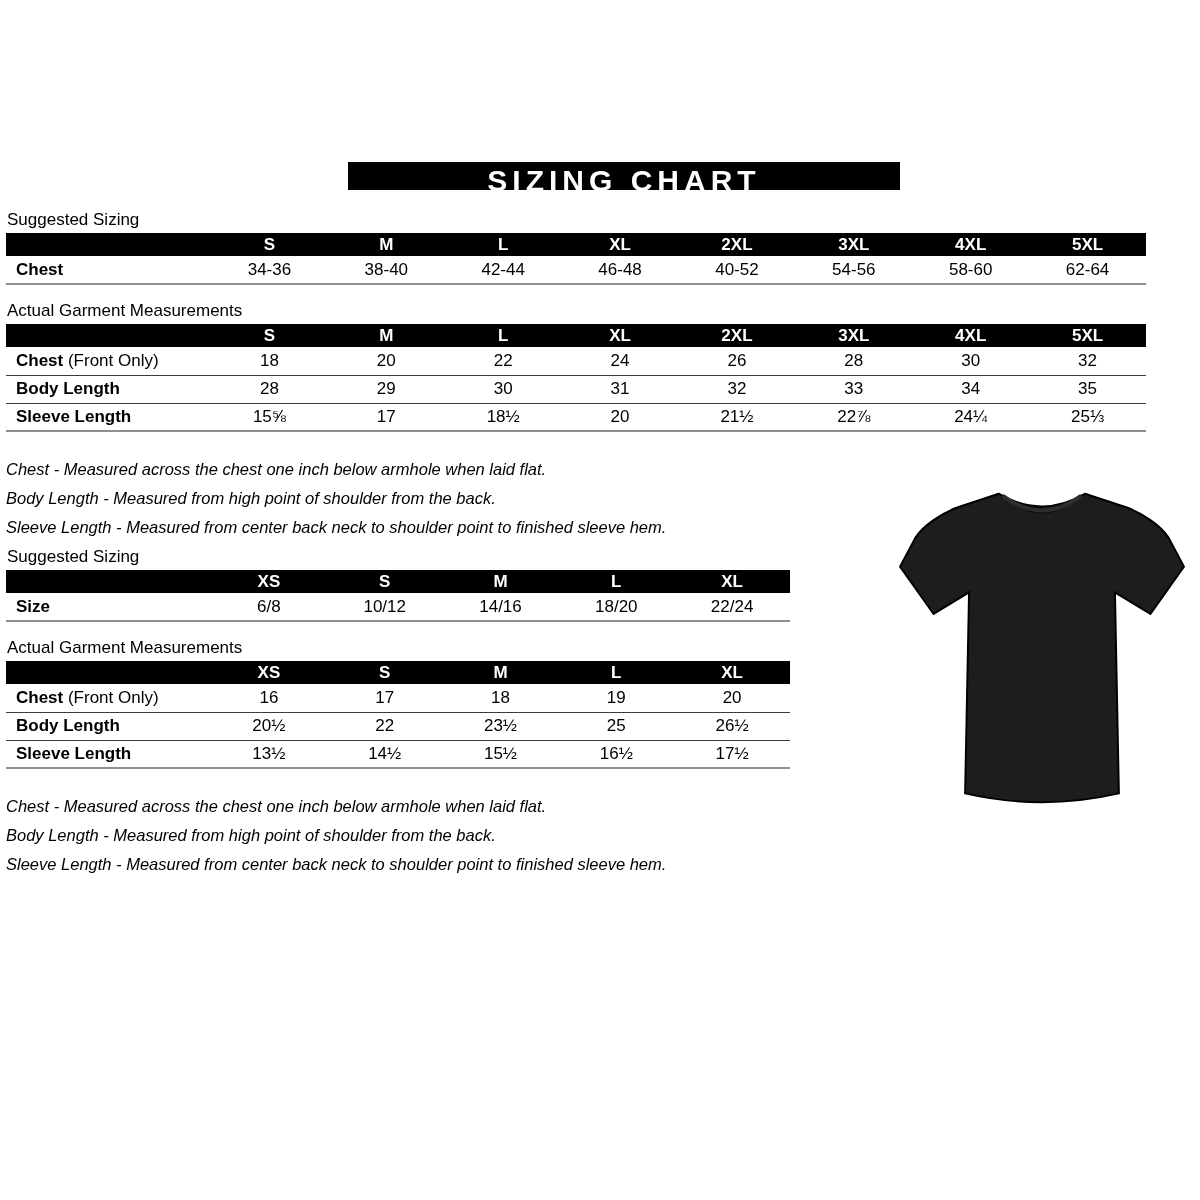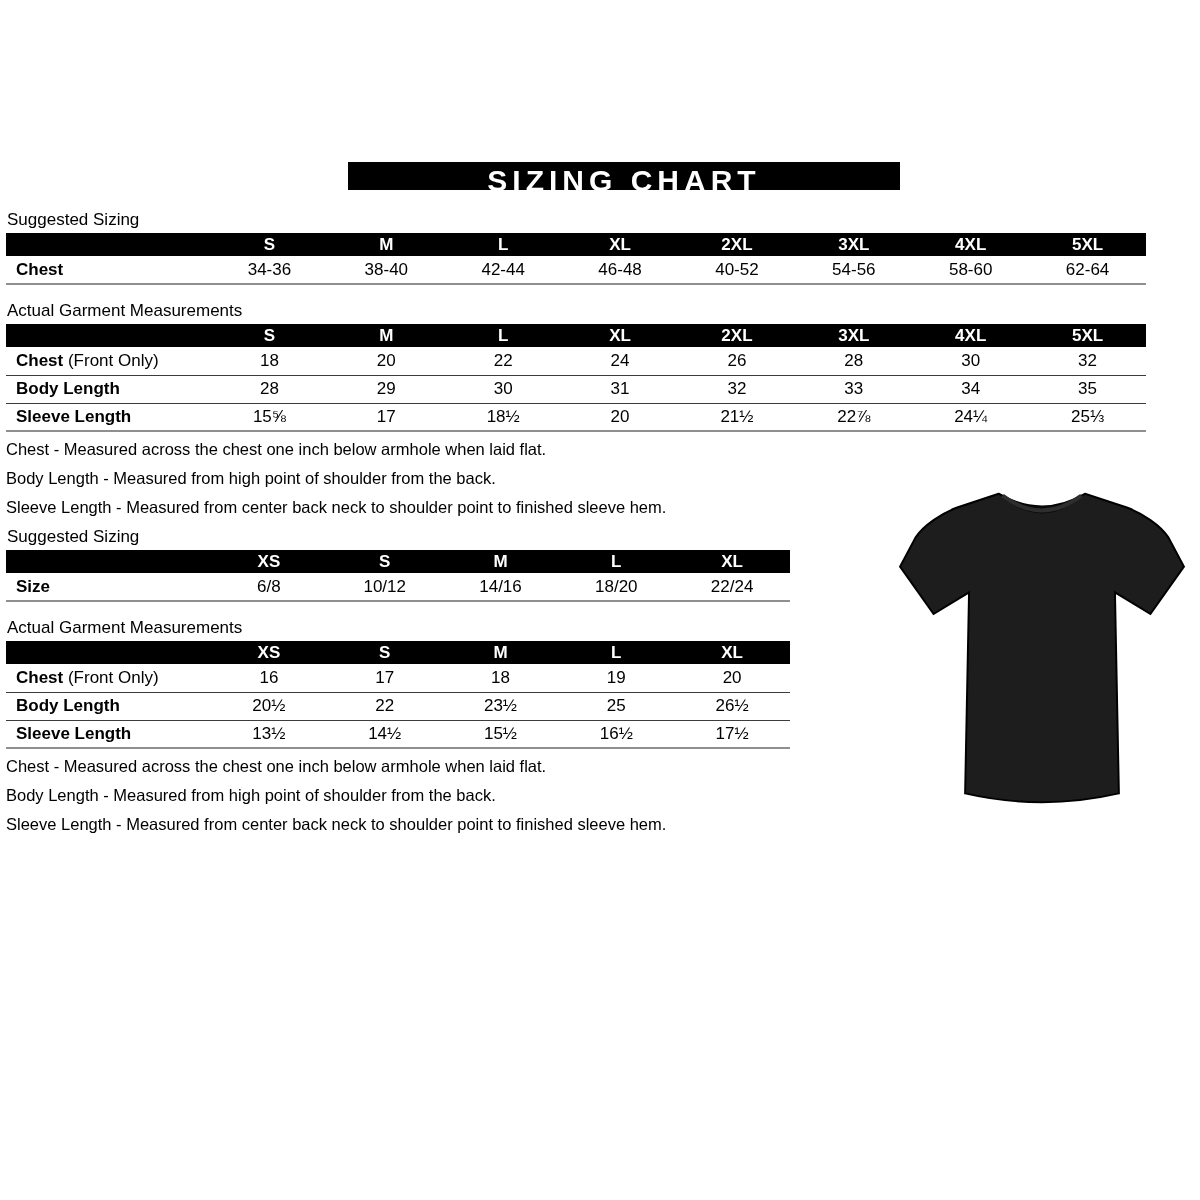--- a/index.html
+++ b/index.html
@@ -40,21 +40,21 @@
     height: 23px; padding: 0; text-align: center;
   }
   tbody td {
     font-size: 17px; height: 28px; padding: 0; text-align: center;
     border-bottom: 1px solid #3c3c3c;
   }
   tbody tr:last-child td { border-bottom: 2px solid #8f8f8f; }
   td.label-col, th.label-col { text-align: left; padding-left: 10px; }
   td.label-col b { font-weight: 700; }
 
-  .notes { margin-top: 8px; }
+  .notes { margin-top: 28px; font-style: italic; }
   .note-line { font-size: 16.5px; margin-bottom: 10px; }
 
   .title-youth { font-size: 26px; font-weight: 700; margin: 14px 0 12px 0; }
 
   .tshirt { position: absolute; left: 886px; top: 312px; width: 300px; height: 345px; }
 </style>
 </head>
 <body>
 
 <div class="page">

